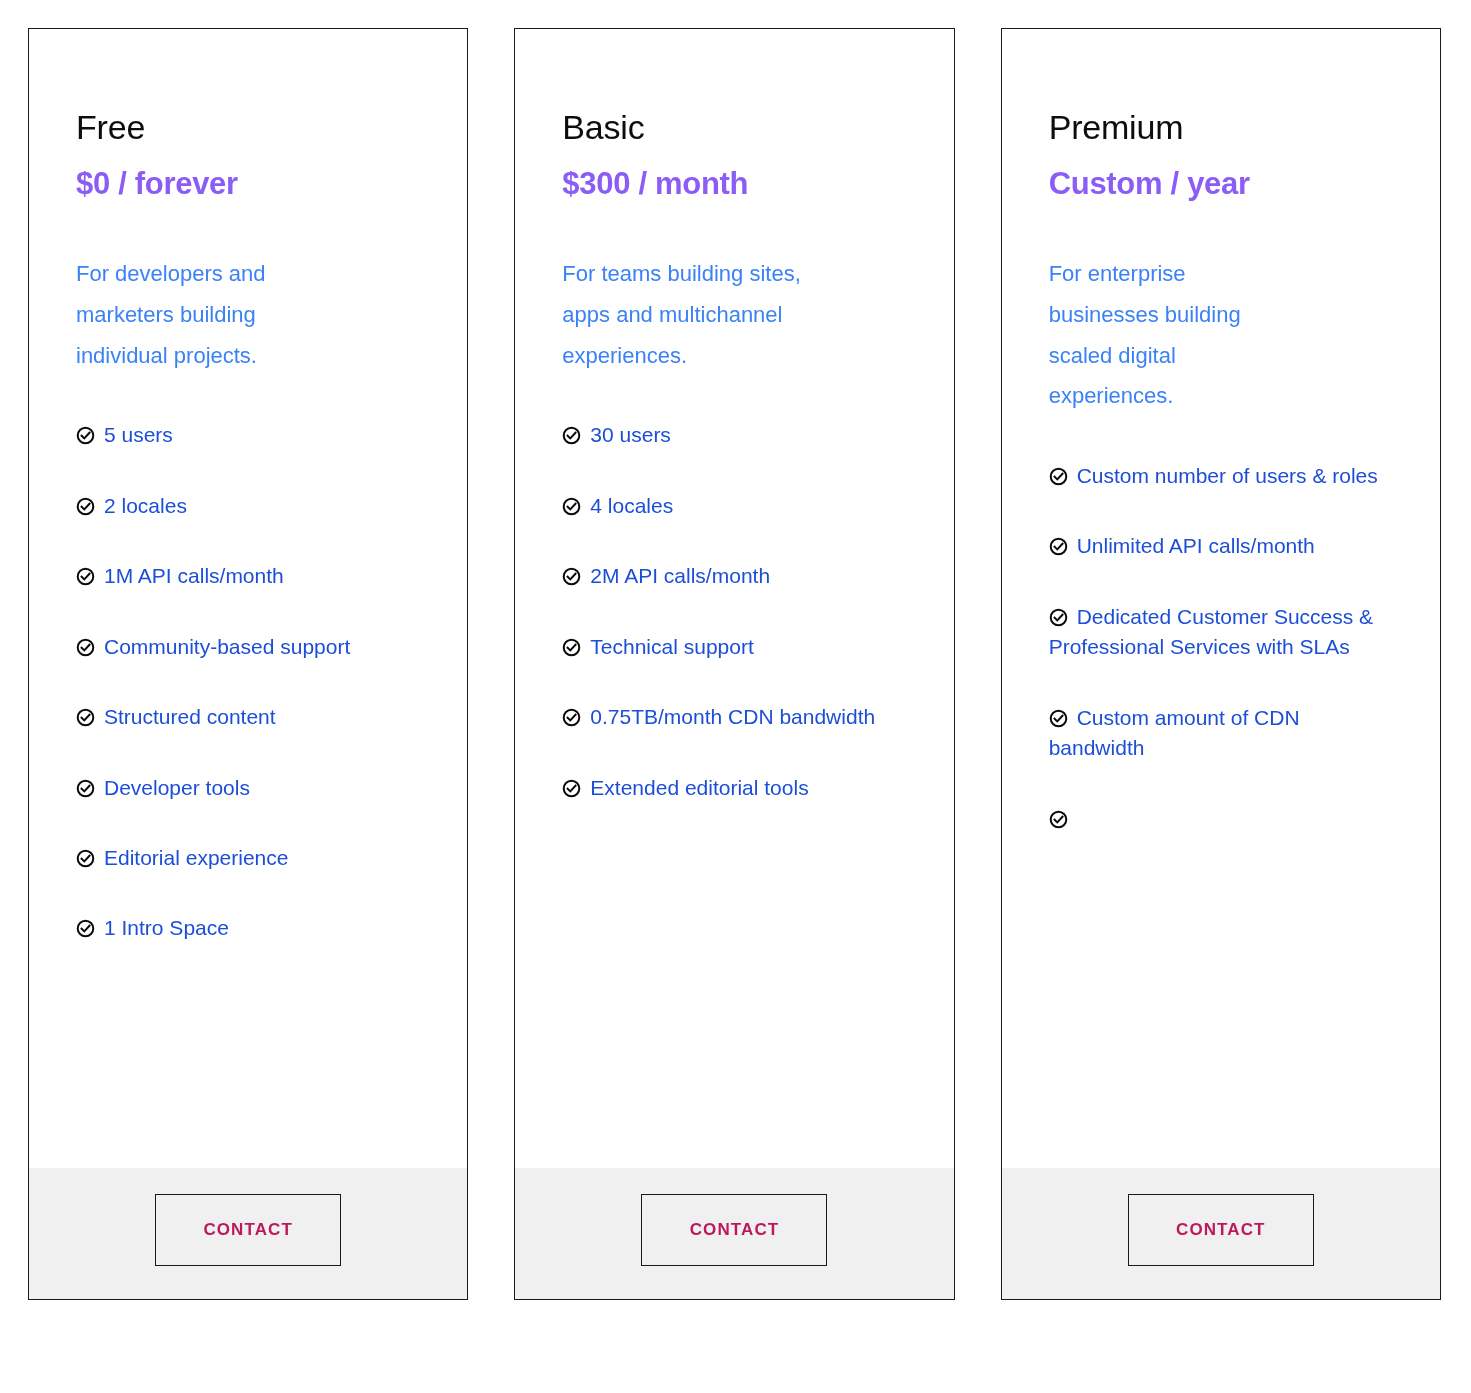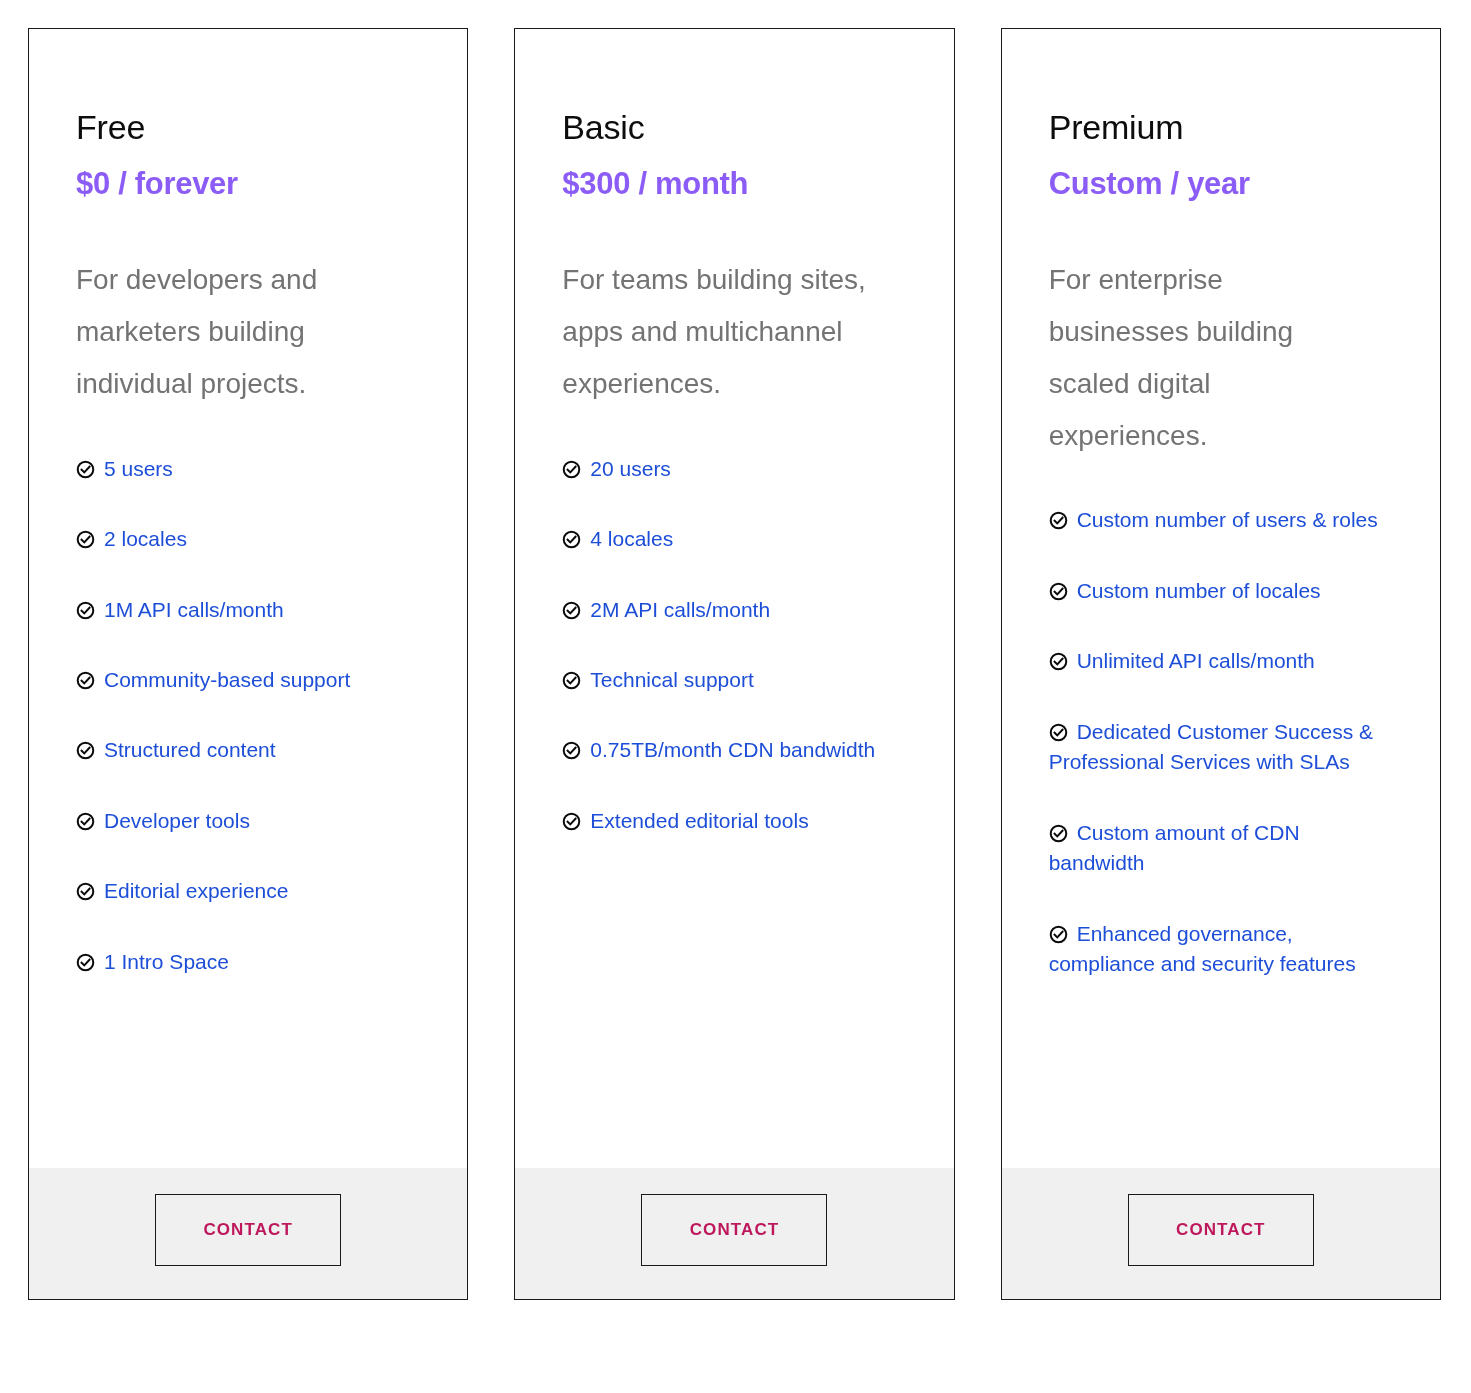--- a/index.html
+++ b/index.html
@@ -52,23 +52,23 @@
   .plan-price {
     font-size: 31px;
     font-weight: 700;
     color: #8b5cf6;
     line-height: 1.2;
     margin: 18px 0 0 0;
     letter-spacing: -0.3px;
   }
 
   .plan-description {
-    font-size: 28px;
+    font-size: 22px;
     font-weight: 400;
-    color: #737373;
+    color: #3b82f6;
     line-height: 1.85;
     margin: 52px 0 0 0;
     max-width: 21ch;
   }
 
   .feature-list {
     list-style: none;
     margin: 44px 0 0 0;
     padding: 0;
   }
@@ -181,21 +181,21 @@
 
   <section class="plan-card" data-plan="basic">
     <div class="card-body">
       <h2 class="plan-name">Basic</h2>
       <div class="plan-price">$300 / month</div>
       <p class="plan-description">For teams building sites, apps and multichannel experiences.</p>
       <ul class="feature-list">
           <li class="feature-item"><span class="check-icon"><svg viewBox="0 0 20 20" width="19" height="19" aria-hidden="true">
                 <circle cx="10" cy="10" r="8.2" fill="none" stroke="#0a0a0a" stroke-width="2.1"></circle>
                 <path d="M5.9 10.2 L8.7 13 L14.2 7.1" fill="none" stroke="#0a0a0a" stroke-width="2.1" stroke-linecap="square" stroke-linejoin="miter"></path>
-              </svg></span><span>20 users</span></li>
+              </svg></span><span>30 users</span></li>
           <li class="feature-item"><span class="check-icon"><svg viewBox="0 0 20 20" width="19" height="19" aria-hidden="true">
                 <circle cx="10" cy="10" r="8.2" fill="none" stroke="#0a0a0a" stroke-width="2.1"></circle>
                 <path d="M5.9 10.2 L8.7 13 L14.2 7.1" fill="none" stroke="#0a0a0a" stroke-width="2.1" stroke-linecap="square" stroke-linejoin="miter"></path>
               </svg></span><span>4 locales</span></li>
           <li class="feature-item"><span class="check-icon"><svg viewBox="0 0 20 20" width="19" height="19" aria-hidden="true">
                 <circle cx="10" cy="10" r="8.2" fill="none" stroke="#0a0a0a" stroke-width="2.1"></circle>
                 <path d="M5.9 10.2 L8.7 13 L14.2 7.1" fill="none" stroke="#0a0a0a" stroke-width="2.1" stroke-linecap="square" stroke-linejoin="miter"></path>
               </svg></span><span>2M API calls/month</span></li>
           <li class="feature-item"><span class="check-icon"><svg viewBox="0 0 20 20" width="19" height="19" aria-hidden="true">
                 <circle cx="10" cy="10" r="8.2" fill="none" stroke="#0a0a0a" stroke-width="2.1"></circle>
@@ -222,37 +222,33 @@
       <div class="plan-price">Custom / year</div>
       <p class="plan-description">For enterprise businesses building scaled digital experiences.</p>
       <ul class="feature-list">
           <li class="feature-item"><span class="check-icon"><svg viewBox="0 0 20 20" width="19" height="19" aria-hidden="true">
                 <circle cx="10" cy="10" r="8.2" fill="none" stroke="#0a0a0a" stroke-width="2.1"></circle>
                 <path d="M5.9 10.2 L8.7 13 L14.2 7.1" fill="none" stroke="#0a0a0a" stroke-width="2.1" stroke-linecap="square" stroke-linejoin="miter"></path>
               </svg></span><span>Custom number of users &amp; roles</span></li>
           <li class="feature-item"><span class="check-icon"><svg viewBox="0 0 20 20" width="19" height="19" aria-hidden="true">
                 <circle cx="10" cy="10" r="8.2" fill="none" stroke="#0a0a0a" stroke-width="2.1"></circle>
                 <path d="M5.9 10.2 L8.7 13 L14.2 7.1" fill="none" stroke="#0a0a0a" stroke-width="2.1" stroke-linecap="square" stroke-linejoin="miter"></path>
-              </svg></span><span>Custom number of locales</span></li>
-          <li class="feature-item"><span class="check-icon"><svg viewBox="0 0 20 20" width="19" height="19" aria-hidden="true">
-                <circle cx="10" cy="10" r="8.2" fill="none" stroke="#0a0a0a" stroke-width="2.1"></circle>
-                <path d="M5.9 10.2 L8.7 13 L14.2 7.1" fill="none" stroke="#0a0a0a" stroke-width="2.1" stroke-linecap="square" stroke-linejoin="miter"></path>
               </svg></span><span>Unlimited API calls/month</span></li>
           <li class="feature-item"><span class="check-icon"><svg viewBox="0 0 20 20" width="19" height="19" aria-hidden="true">
                 <circle cx="10" cy="10" r="8.2" fill="none" stroke="#0a0a0a" stroke-width="2.1"></circle>
                 <path d="M5.9 10.2 L8.7 13 L14.2 7.1" fill="none" stroke="#0a0a0a" stroke-width="2.1" stroke-linecap="square" stroke-linejoin="miter"></path>
               </svg></span><span>Dedicated Customer Success &amp; Professional Services with SLAs</span></li>
           <li class="feature-item"><span class="check-icon"><svg viewBox="0 0 20 20" width="19" height="19" aria-hidden="true">
                 <circle cx="10" cy="10" r="8.2" fill="none" stroke="#0a0a0a" stroke-width="2.1"></circle>
                 <path d="M5.9 10.2 L8.7 13 L14.2 7.1" fill="none" stroke="#0a0a0a" stroke-width="2.1" stroke-linecap="square" stroke-linejoin="miter"></path>
               </svg></span><span>Custom amount of CDN bandwidth</span></li>
           <li class="feature-item"><span class="check-icon"><svg viewBox="0 0 20 20" width="19" height="19" aria-hidden="true">
                 <circle cx="10" cy="10" r="8.2" fill="none" stroke="#0a0a0a" stroke-width="2.1"></circle>
                 <path d="M5.9 10.2 L8.7 13 L14.2 7.1" fill="none" stroke="#0a0a0a" stroke-width="2.1" stroke-linecap="square" stroke-linejoin="miter"></path>
-              </svg></span><span>Enhanced governance, compliance and security features</span></li>
+              </svg></span></li>
         </ul>
     </div>
     <div class="card-footer">
       <button class="contact-button">CONTACT</button>
     </div>
   </section>
 
 </div>
 
 </body></html>

